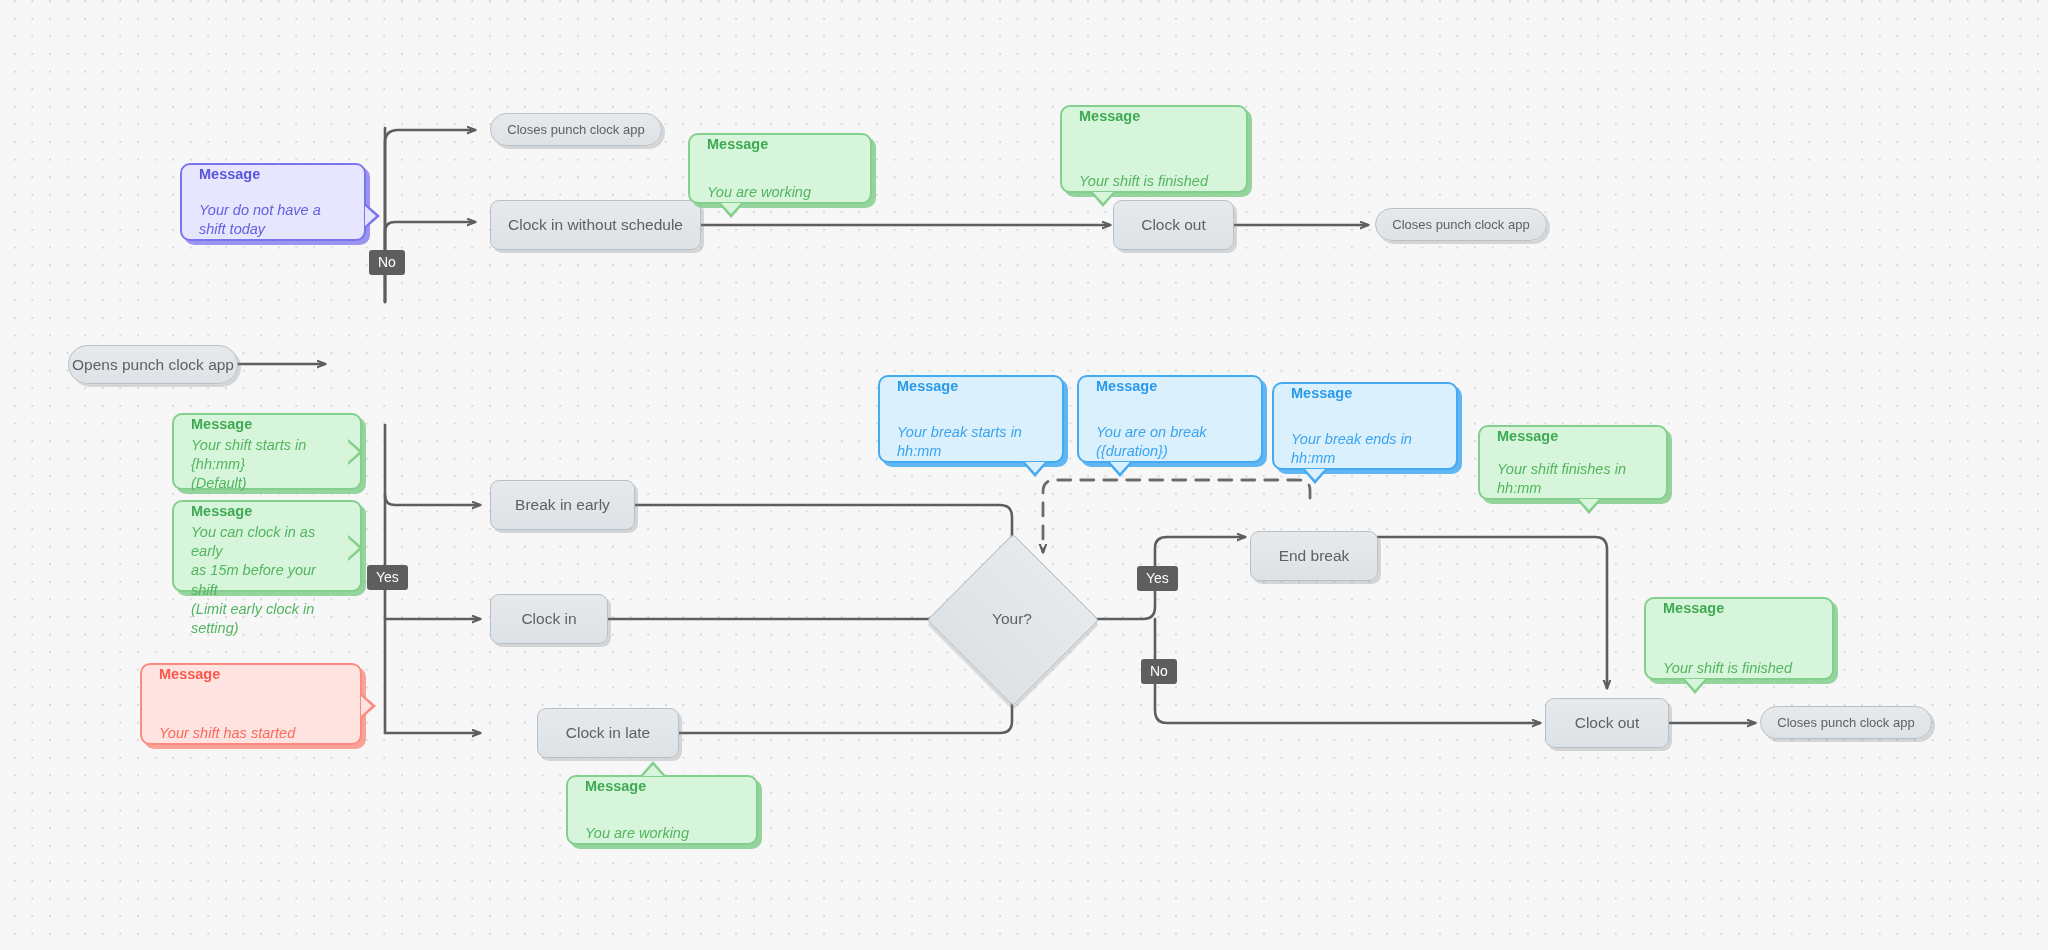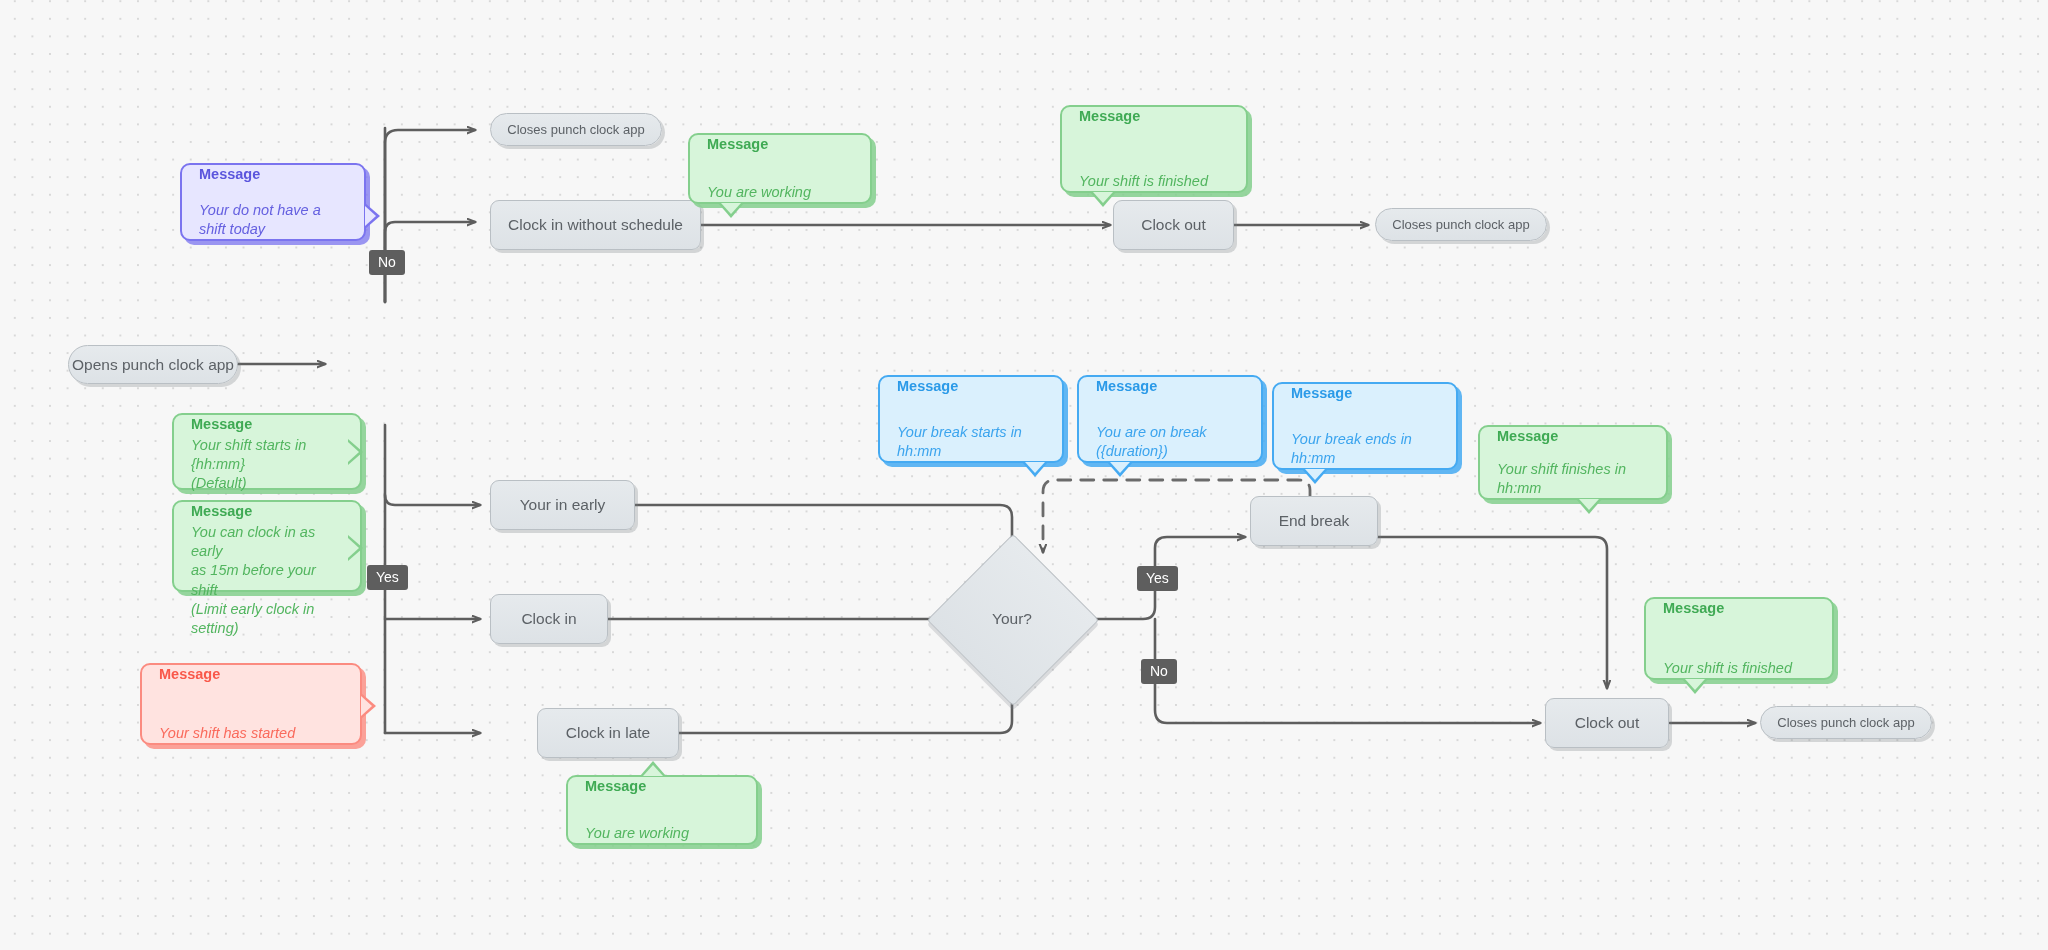--- a/index.html
+++ b/index.html
@@ -265,37 +265,37 @@
 
   <div class="node rect" style="left:1113px; top:200px; width:121px; height:50px;">
     <span>Clock out</span>
   </div>
 
   <div class="node pill" style="left:1375px; top:208px; width:172px; height:33px; font-size:13px;">
     <span>Closes punch clock app</span>
   </div>
 
   <div class="node rect" style="left:490px; top:480px; width:145px; height:50px;">
-    <span>Your in early</span>
+    <span>Break in early</span>
   </div>
 
   <div class="node rect" style="left:490px; top:594px; width:118px; height:50px;">
     <span>Clock in</span>
   </div>
 
   <div class="node rect" style="left:490px; top:708px; width:142px; height:50px;margin-left:47px;">
     <span>Clock in late</span>
   </div>
 
   <div class="node diamond-wrap" style="left:952px; top:559px; width:120px; height:120px; display:flex; align-items:center; justify-content:center;">
     <span class="diamond-shape"></span>
     <span class="diamond-label">Your?</span>
   </div>
 
-  <div class="node rect" style="left:1250px; top:496px; width:128px; height:50px;">
+  <div class="node rect" style="left:1250px; top:531px; width:128px; height:50px;">
     <span>End break</span>
   </div>
 
   <div class="node rect" style="left:1545px; top:698px; width:124px; height:50px;">
     <span>Clock out</span>
   </div>
 
   <div class="node pill" style="left:1760px; top:706px; width:172px; height:33px; font-size:13px;">
     <span>Closes punch clock app</span>
   </div>

